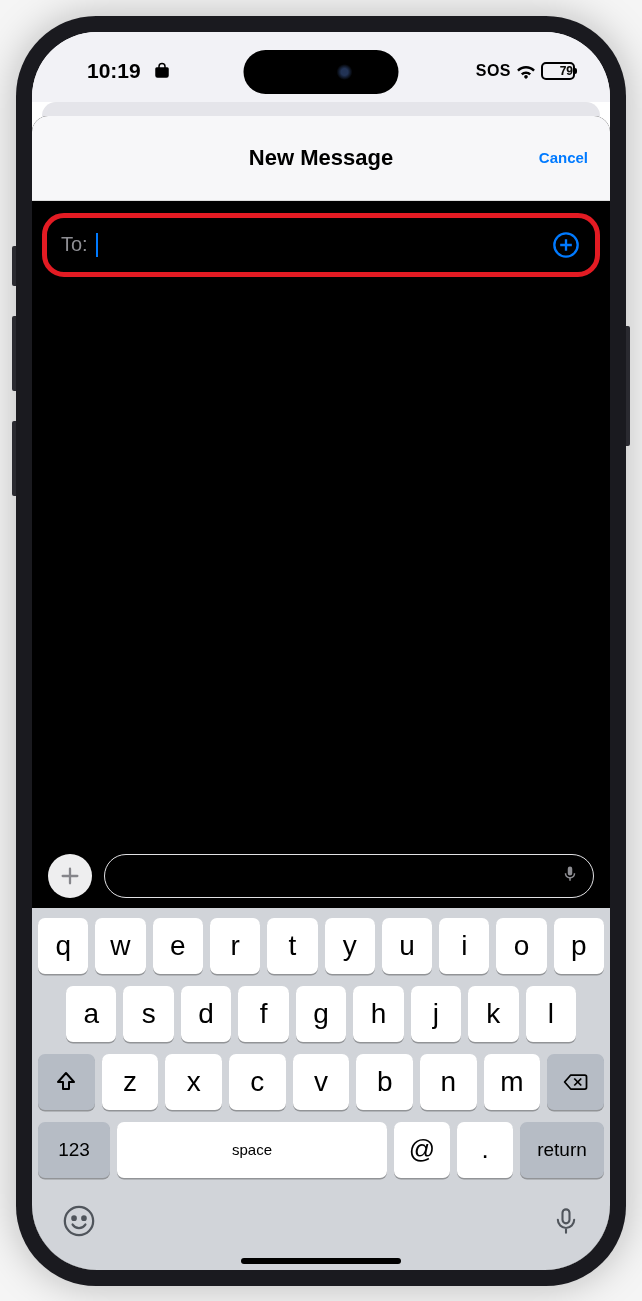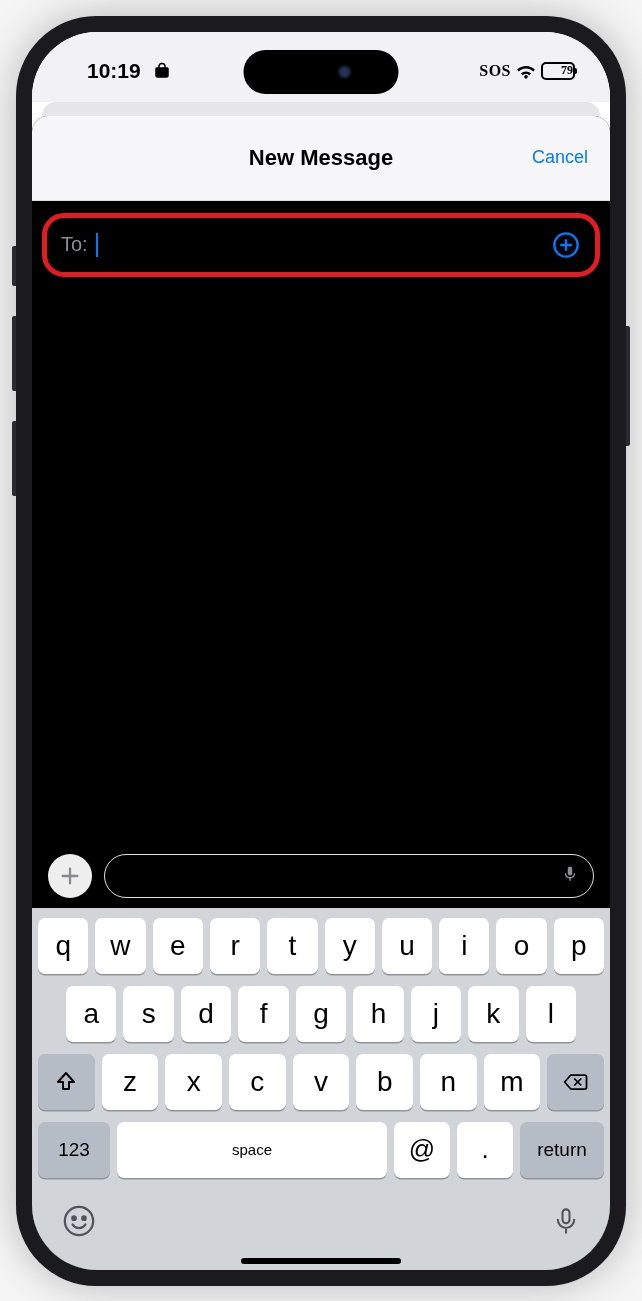--- a/index.html
+++ b/index.html
@@ -89,21 +89,20 @@
     }
     .status-left {
       display: flex;
       align-items: center;
       gap: 12px;
     }
     .status-right {
       display: flex;
       align-items: center;
       gap: 4px;
-      font-family: Liberation Serif, serif;
     }
     .sos { font-size: 16px; font-weight: 700; letter-spacing: 0.5px; }
     .wifi-icon svg { display: block; }
     .battery {
       display: inline-flex;
       align-items: center;
       width: 34px;
       height: 18px;
       border: 2px solid #000;
       border-radius: 5px;
@@ -157,23 +156,23 @@
       border-bottom: 0.5px solid #ddd;
     }
     .sheet-title {
       font-size: 22px;
       font-weight: 600;
       color: #000;
     }
     .cancel-btn {
       position: absolute;
       right: 22px;
-      font-size: 18px;
+      font-size: 15px;
       color: #007aff;
-      font-weight: 400;
+      font-weight: 700;
     }
     .to-row-wrap {
       padding: 12px 10px 17px 10px;
     }
     .to-row {
       border: 5px solid #e31b23;
       border-radius: 22px;
       padding: 12px 14px;
       display: flex;
       align-items: center;

